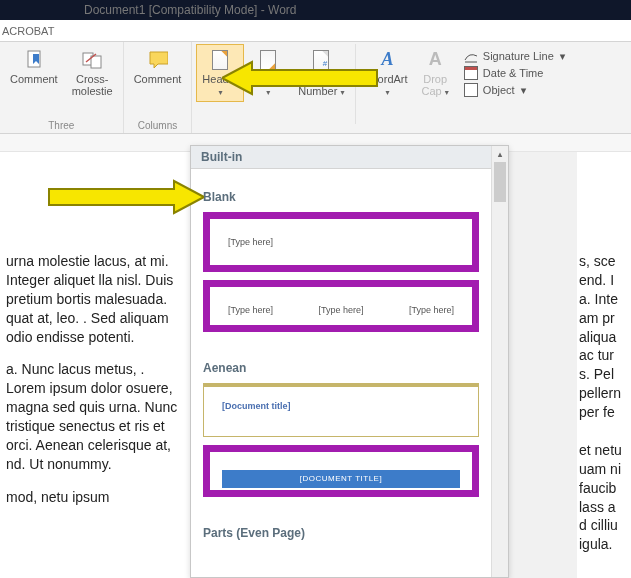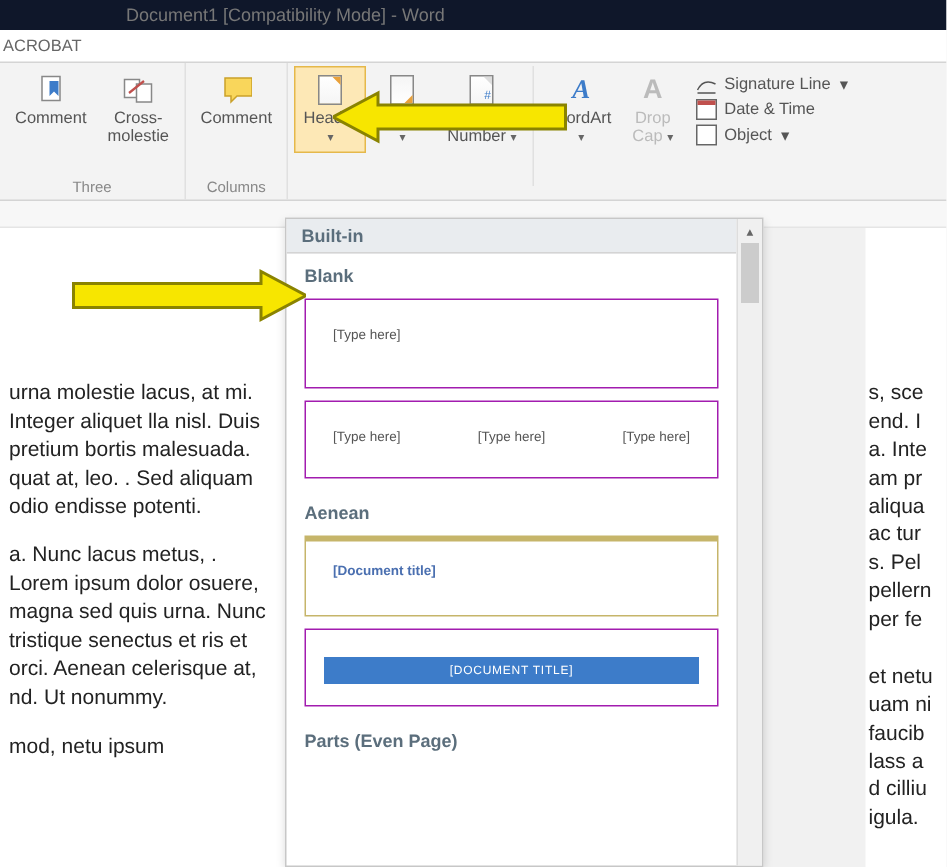--- a/index.html
+++ b/index.html
@@ -21,22 +21,22 @@
   .ruler { height: 18px; background: #f7f7f7; border-bottom: 1px solid #e5e5e5; }
   .doc-area { position: absolute; top: 152px; left: 0; right: 0; bottom: 0; background: #f1f1f1; }
   .page-left { position: absolute; left: 0; top: 0; width: 190px; bottom: 0; background: #fff; padding: 100px 10px 10px 6px; font-size: 14px; color: #222; line-height: 1.35; }
   .page-right { position: absolute; right: 0; top: 0; width: 54px; bottom: 0; background: #fff; padding: 100px 0 10px 2px; font-size: 14px; color: #222; line-height: 1.35; overflow: hidden; white-space: pre; }
   .gallery { position: absolute; left: 190px; top: 134px; width: 319px; bottom: 0; background: #fff; border: 1px solid #c7c7c7; box-shadow: 0 2px 6px rgba(0,0,0,.15); z-index: 50; display: flex; margin-top: 11px; }
   .gallery-inner { flex: 1; overflow: hidden; }
   .gallery-scroll { width: 17px; background: #f0f0f0; border-left: 1px solid #ddd; position: relative; }
   .scroll-arrow { height: 16px; text-align: center; font-size: 9px; color: #666; line-height: 16px; }
   .scroll-thumb { position: absolute; top: 16px; left: 2px; right: 2px; height: 40px; background: #ccc; }
   .gallery-cat { background: #e9ecef; font-size: 12px; font-weight: 600; color: #5b6e7c; padding: 4px 10px; border-bottom: 1px solid #d4d4d4; }
-  .gallery-item-label { font-size: 12px; font-weight: 600; color: #5b6e7c; padding: 8px 12px 4px; }
-  .preview { margin: 4px 12px 8px; border: 1px solid #a21caf; background: #fff; height: 60px; position: relative; font-size: 9px; color: #555; }
+  .gallery-item-label { font-size: 12px; font-weight: 600; color: #5b6e7c; padding: 21px 12px 4px; }
+  .preview { margin: 4px 12px 8px; border: 7px solid #a21caf; background: #fff; height: 60px; position: relative; font-size: 9px; color: #555; }
   .preview.short { height: 52px; }
   .preview .ph-left { position: absolute; left: 18px; top: 18px; }
   .preview .ph-center { position: absolute; left: 50%; top: 18px; transform: translateX(-50%); }
   .preview .ph-right { position: absolute; right: 18px; top: 18px; }
   .preview.austin { border: 1px solid #c6b56a; border-top: 4px solid #c6b56a; height: 54px; }
   .preview.austin .doc-title { position: absolute; left: 18px; top: 14px; color: #4a6fb0; font-weight: 600; font-size: 9px; }
   .preview.banded { height: 52px; }
   .preview.banded .band { position: absolute; left: 12px; right: 12px; top: 18px; height: 18px; background: #3d7cc9; color: #fff; font-size: 8px; text-align: center; line-height: 18px; letter-spacing: .5px; }
   .arrow { position: absolute; z-index: 200; }
   .arrow svg { display: block; }

